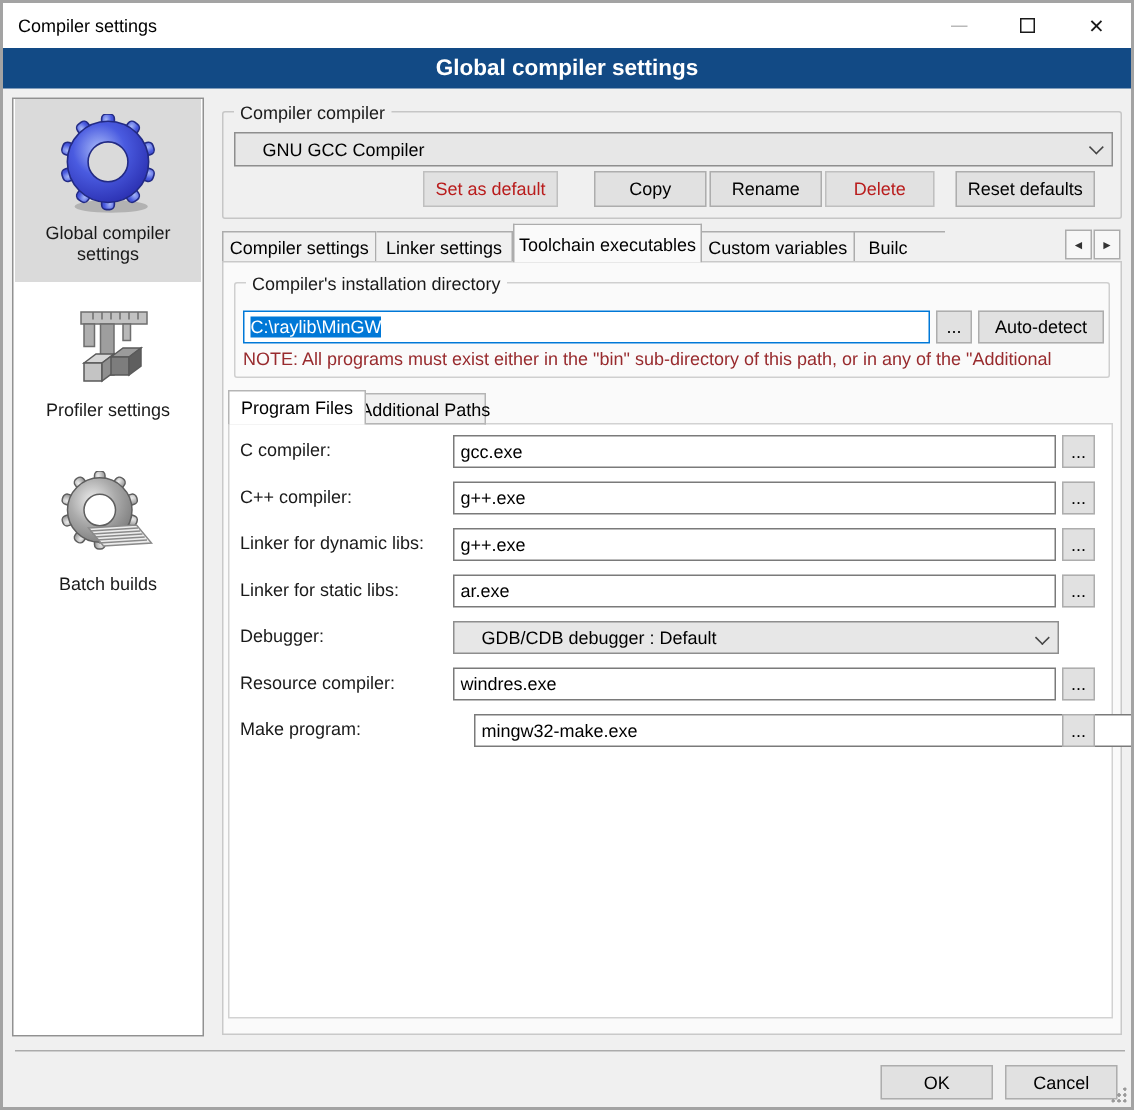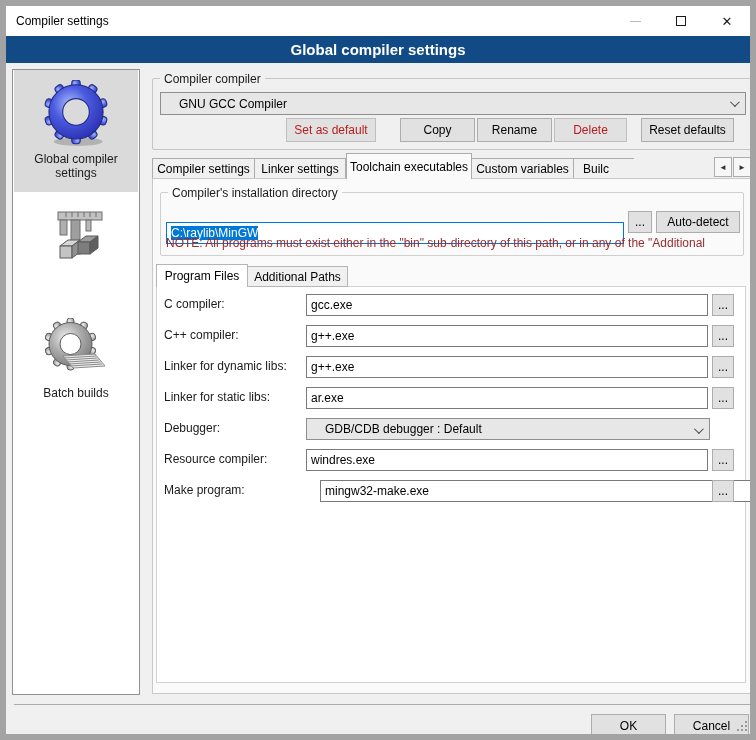--- a/index.html
+++ b/index.html
@@ -1,20 +1,20 @@
 <!DOCTYPE html>
 <html><head>
 <meta charset="utf-8">
 <style>
   * { margin:0; padding:0; box-sizing:border-box; }
   html,body { background:#555; }
   body { font-family:"Liberation Sans", sans-serif; }
   .window {
     position:relative; width:756px; height:740px; background:#F0F0F0;
-    border:6px solid #a3a3a3; overflow:hidden;
+    border:2px solid #a3a3a3; overflow:hidden;
   }
   .abs { position:absolute; }
   
   .titlebar { left:0; top:0; width:100%; height:30px; background:#FFFFFF; }
   .title-text { left:10px; top:0; line-height:30px; font-size:12px; color:#000; }
   .capbtn { top:0; width:46px; height:30px; background:transparent; border:none; display:flex; align-items:center; justify-content:center; }
   .min-glyph { width:11px; height:1px; background:#b9b9b9; }
   .max-glyph { width:10px; height:10px; border:1px solid #1a1a1a; background:transparent; }
   .close-glyph { font-size:13px; color:#1a1a1a; line-height:1; }
   
@@ -136,20 +136,21 @@
         </g>
         <g stroke="#5A5A5A" stroke-width="1">
           <polygon points="16,42 24,36 36,36 28,42" fill="#D6D6D6"></polygon>
           <rect x="16" y="42" width="12" height="12" fill="#C4C4C4"></rect>
           <polygon points="28,42 36,36 36,48 28,54" fill="#8F8F8F"></polygon>
           <polygon points="34,38 42,32 54,32 46,38" fill="#9B9B9B"></polygon>
           <rect x="34" y="38" width="12" height="12" fill="#7D7D7D"></rect>
           <polygon points="46,38 54,32 54,44 46,50" fill="#5F5F5F"></polygon>
         </g>
       </svg>
+      <span class="side-label">Profiler settings</span>
     </div>
 
     <div class="side-item" style="top:238px; height:120px;">
       <svg class="side-icon" width="66" height="64" viewBox="0 0 66 64">
         <defs>
           <radialGradient id="ggray" cx="0.35" cy="0.3" r="0.95">
             <stop offset="0" stop-color="#EDEDED"></stop>
               <stop offset="0.5" stop-color="#ABABAB"></stop>
               <stop offset="1" stop-color="#7C7C7C"></stop>
           </radialGradient>
@@ -200,30 +201,30 @@
     <div class="tab active" style="width:126px;">Toolchain executables</div>
     <div class="tab" style="width:102px;">Custom variables</div>
     <div class="tab" style="width:60px; justify-content:flex-start; padding-left:9px; border-right:none;">Builc</div>
   </div>
   <button class="abs tabscroll" style="left:708px;">◄</button>
   <button class="abs tabscroll" style="left:727px;">►</button>
   <div class="abs tabpage"></div>
 
   <div class="abs group" style="left:154px; top:186px; width:584px; height:64px; z-index:2; border-color:#CFCFCF;"></div>
   <span class="abs legend" style="left:162px; top:180px; background:#FAFAFA; z-index:2;">Compiler's installation directory</span>
-  <div class="abs tfield" style="left:160px; top:216px; width:458px; height:22px; border:1px solid #0078D7; line-height:20px; z-index:2;">
+  <div class="abs tfield" style="left:160px; top:205px; width:458px; height:22px; border:1px solid #0078D7; line-height:20px; z-index:2;">
     <span class="sel-text">C:\raylib\MinGW</span>
   </div>
   <button class="abs btn" style="left:622px; top:205px; width:24px; height:22px; z-index:2;">...</button>
   <button class="abs btn" style="left:650px; top:205px; width:84px; height:22px; z-index:2;">Auto-detect</button>
   <div class="abs note" style="left:160px; top:230px; width:576px; z-index:2;">NOTE: All programs must exist either in the "bin" sub-directory of this path, or in any of the "Additional</div>
 
   <div class="abs" style="left:150px; top:258px; height:23px; display:flex; align-items:flex-end; z-index:2;">
     <div class="itab active" style="width:92px;">Program Files</div>
-    <div class="itab" style="width:100px; border-left:none;">Additional Paths</div>
+    <div class="itab" style="width:80px; border-left:none;">Additional Paths</div>
   </div>
   <div class="abs ipanel"></div>
 
   <span class="abs plabel" style="left:158px; top:291px;">C compiler:</span>
   <input class="abs tfield" style="left: 300px; top: 288px; width: 402px; height: 22px; z-index: 2;" value="gcc.exe">
   <button class="abs btn" style="left:706px; top:288px; width:22px; height:22px; z-index:2;">...</button>
 
   <span class="abs plabel" style="left:158px; top:322px;">C++ compiler:</span>
   <input class="abs tfield" style="left: 300px; top: 319px; width: 402px; height: 22px; z-index: 2;" value="g++.exe">
   <button class="abs btn" style="left:706px; top:319px; width:22px; height:22px; z-index:2;">...</button>

